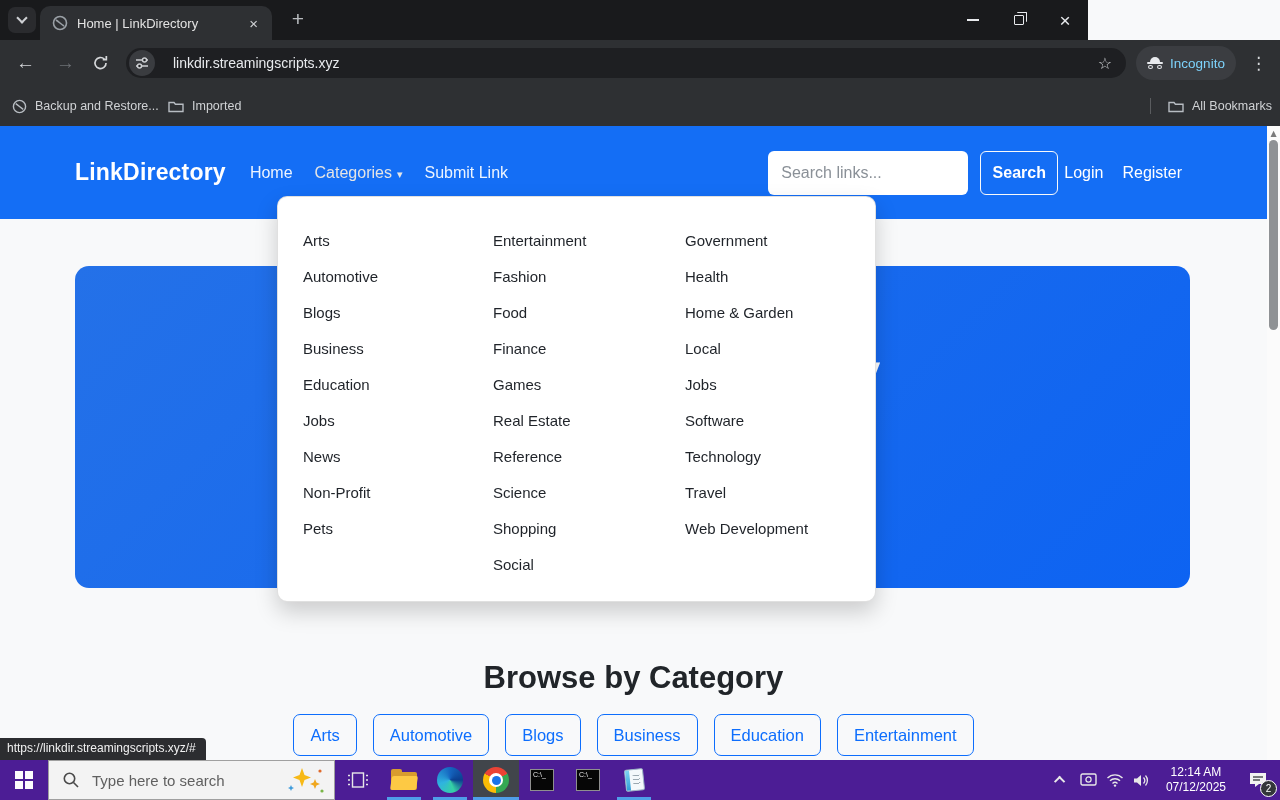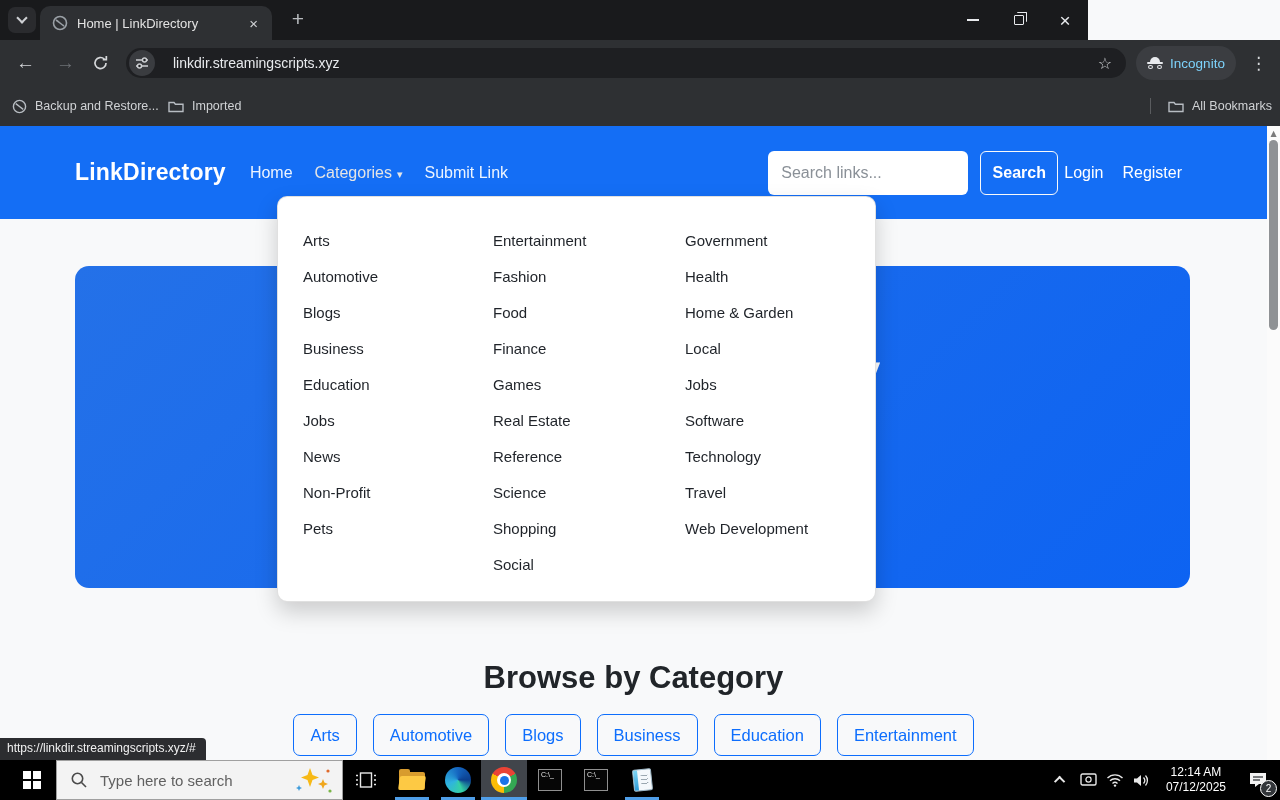--- a/index.html
+++ b/index.html
@@ -95,22 +95,22 @@
   .status-tooltip { position:absolute; left:0; bottom:0; height:22px; background:#2c2d30; color:#f1f1f1;
     font-size:12px; padding:3px 10px 0 7px; border-top-right-radius:4px; z-index:40; white-space:nowrap; }
 
   .scrollbar { position:absolute; right:0; top:0; width:13px; height:634px; background:#fbfbfb; z-index:50; }
   .scroll-arrow { display:block; text-align:center; color:#7a7a7a; font-size:8px; margin-top:3px;
     font-family:"DejaVu Sans", sans-serif; }
   .scroll-thumb { position:absolute; left:2px; top:14px; width:9px; height:190px; background:#8f9295;
     border-radius:4.5px; }
 
   
-  .taskbar { position:absolute; left:0; top:760px; width:1280px; height:40px; background:#000000;
-    display:flex; align-items:stretch;padding-left:8px; }
+  .taskbar { position:absolute; left:0; top:760px; width:1280px; height:40px; background:#4c1d95;
+    display:flex; align-items:stretch; }
   .tb-btn { display:flex; align-items:center; justify-content:center; position:relative; }
   .start-btn { width:48px; }
   .win-logo { display:grid; grid-template-columns:8px 8px; grid-template-rows:8px 8px; gap:2px; }
   .win-logo span { background:#fdfdfd; }
   .tb-search { width:287px; background:#f3f3f3; border:1px solid #9f9f9f; display:flex; align-items:center; }
   .tb-search-text { color:#606060; font-size:15px; margin-left:12px; }
   .sparkles { margin-left:auto; margin-right:8px; }
   .taskview-btn { width:46px; }
   .app-btn { width:46px; }
   .app-btn.active { background:#41454b; }

